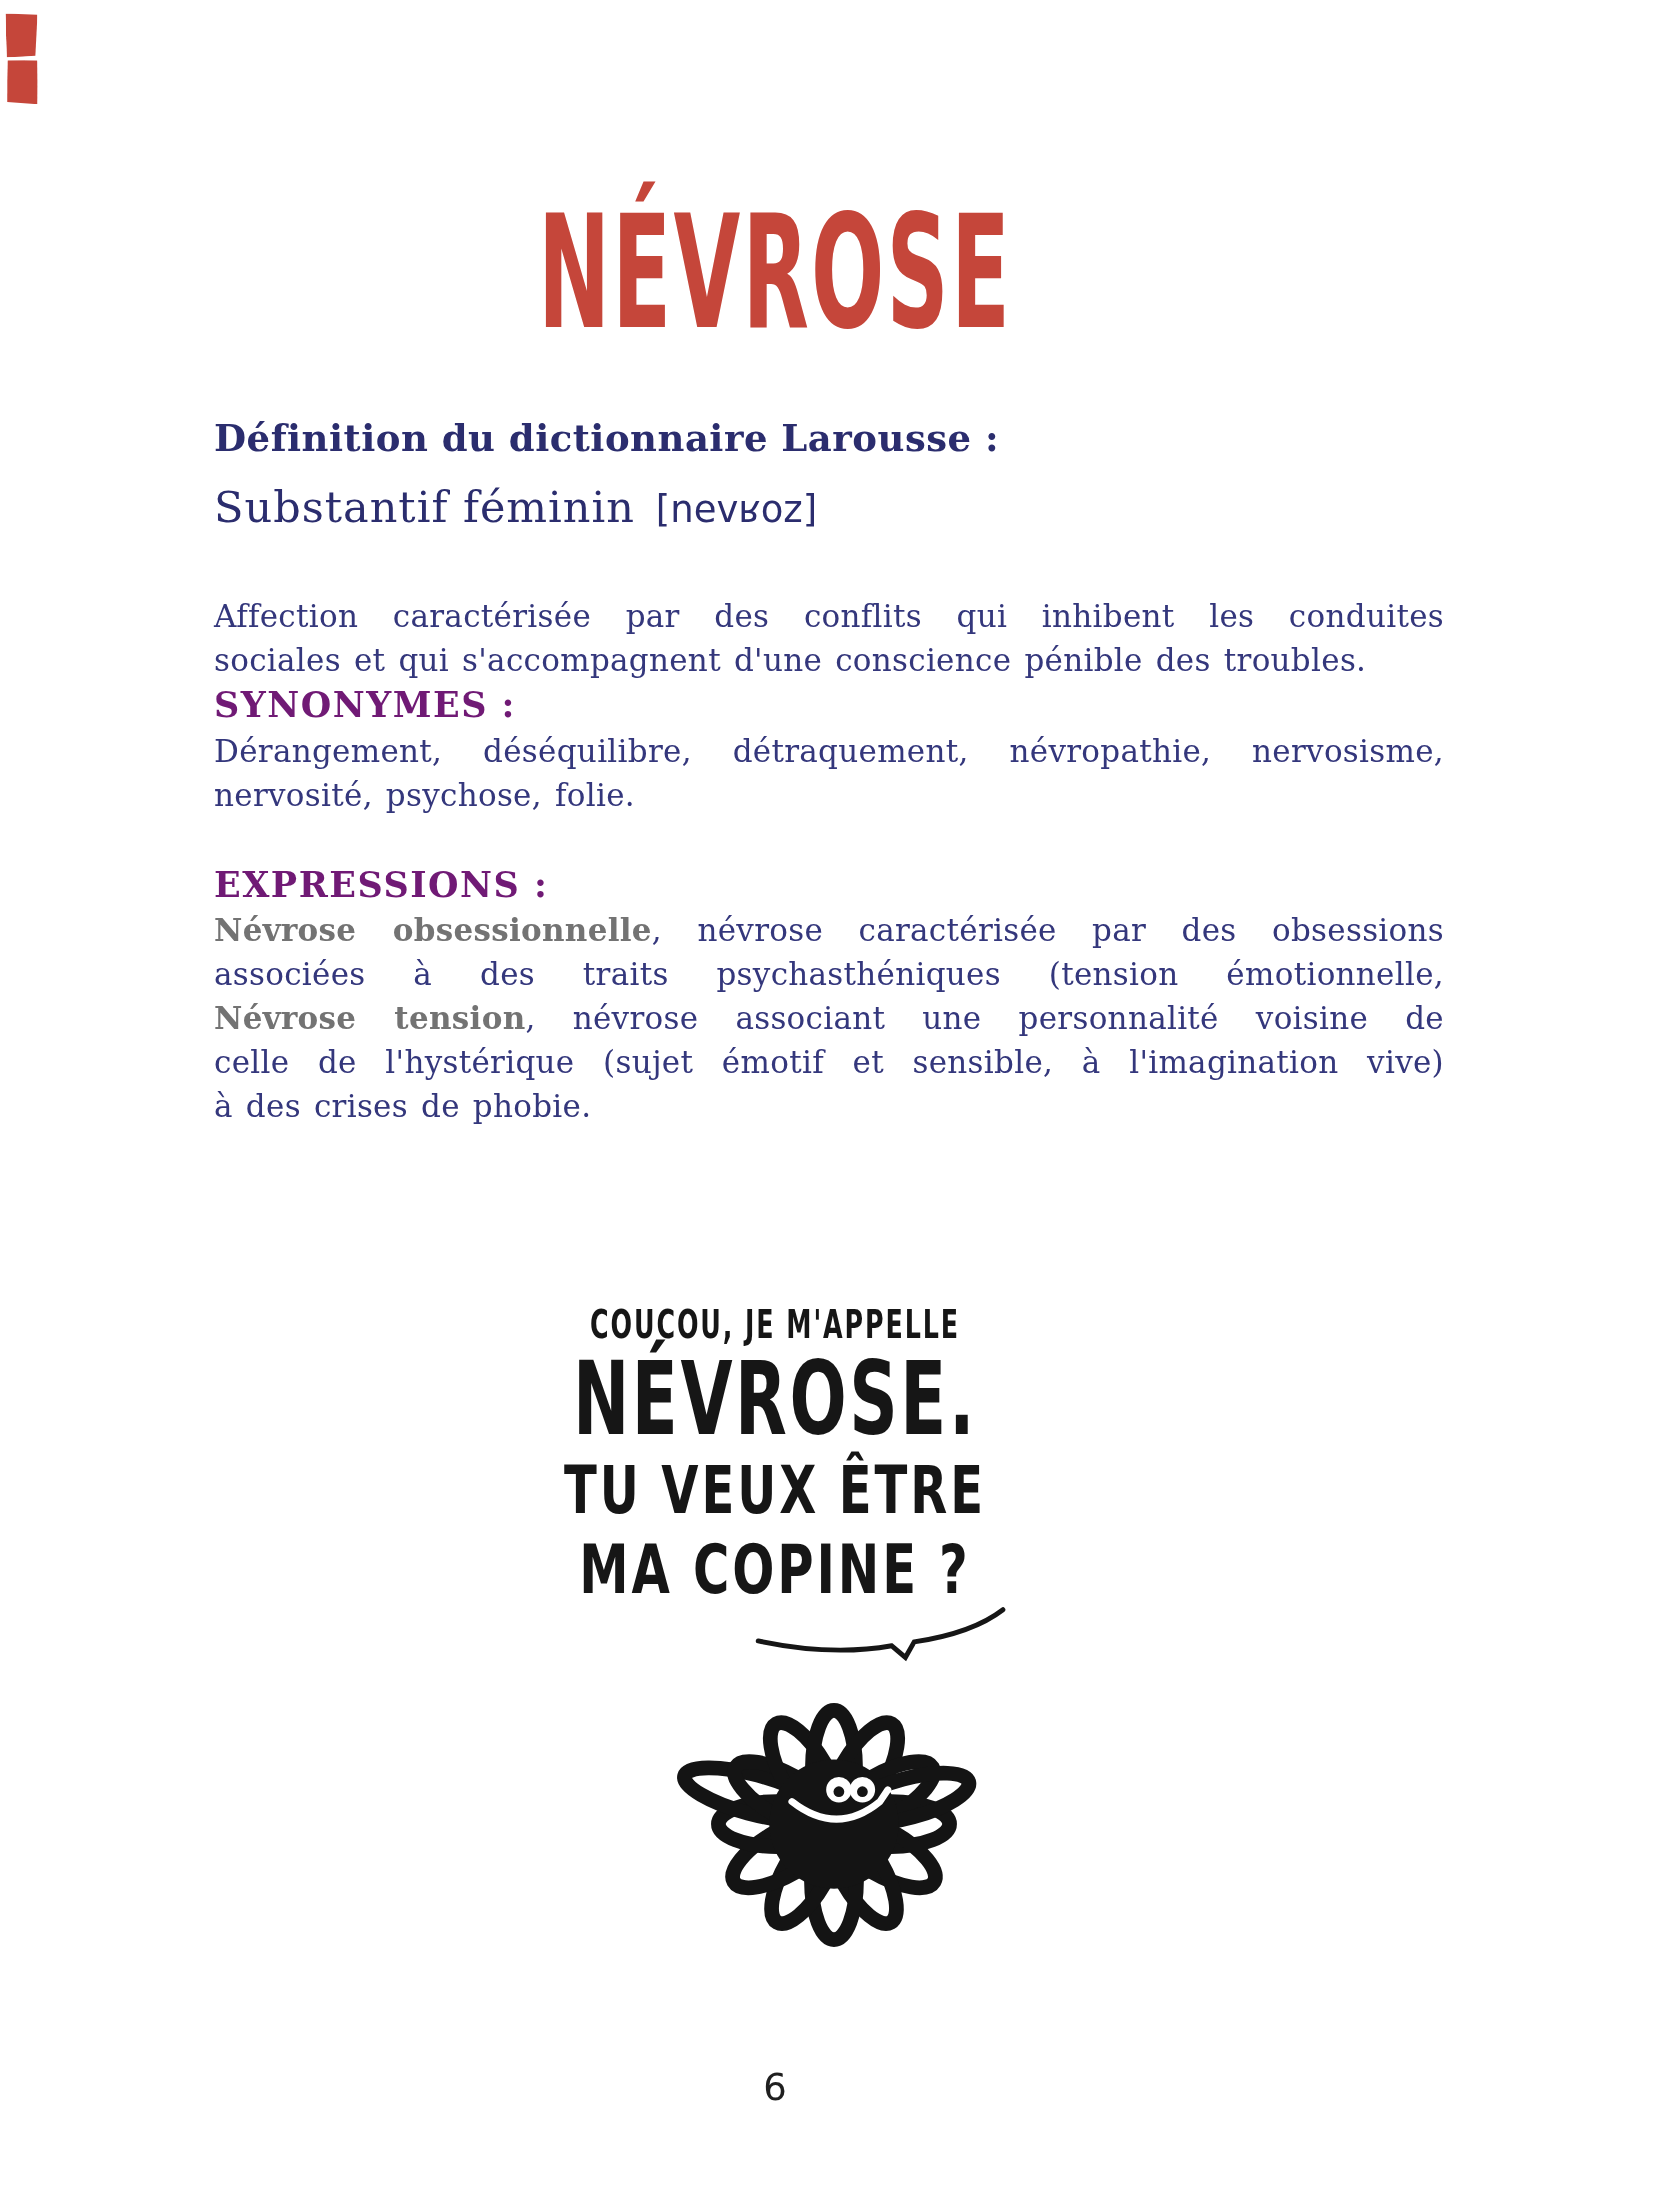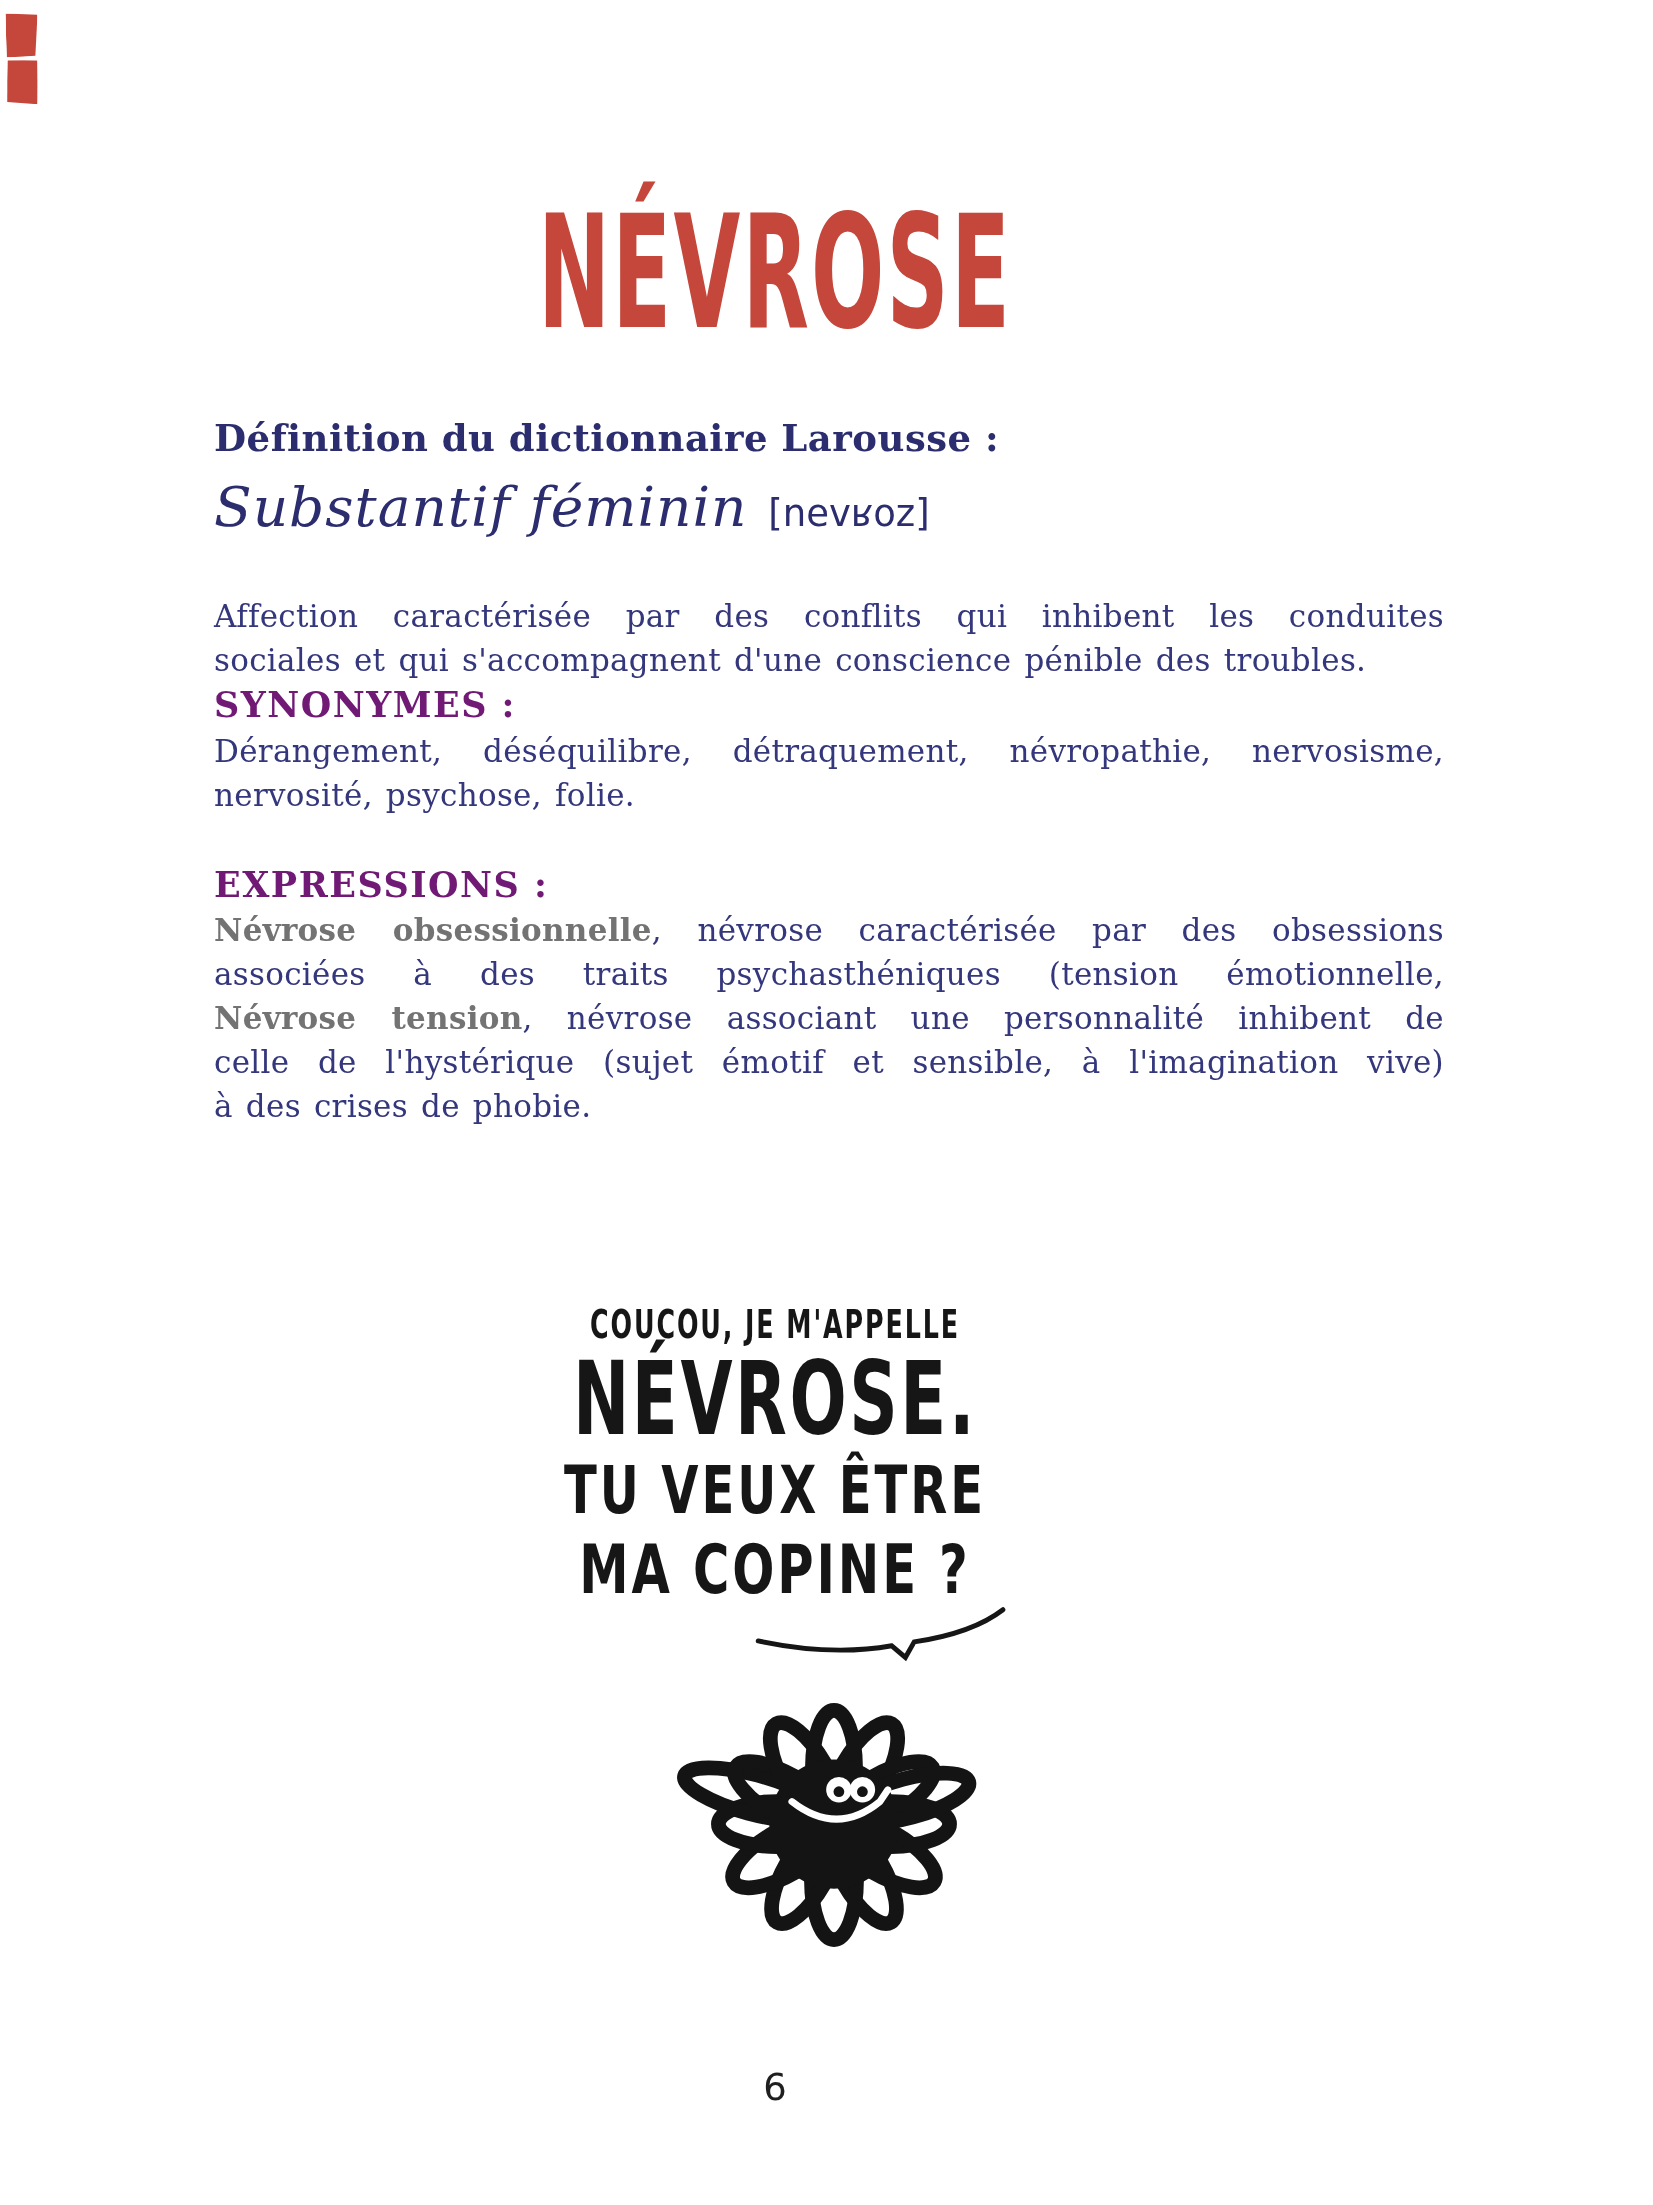--- a/index.html
+++ b/index.html
@@ -19,21 +19,21 @@
     font-family:"DejaVu Sans",sans-serif;font-weight:700;font-size:157px;
     line-height:1.0;color:#c5463a;letter-spacing:3.9px;
     transform:scaleX(0.55);transform-origin:center;
   }
   
   .h-def{
     position:absolute;left:214px;top:416px;
     font-weight:700;font-size:37px;color:#2b2d6e;letter-spacing:0.5px;
   }
   .gram{position:absolute;left:214px;top:477px;color:#2b2d6e;line-height:61px;}
-  .gram .script{font-style:italic;font-size:55px;letter-spacing:1px;}
+  .gram .script{font-size:43px;letter-spacing:1px;}
   .gram .phon{font-family:"DejaVu Sans",sans-serif;font-size:37px;margin-left:15.7px;}
   .h-sec{
     position:absolute;left:214px;
     font-weight:700;font-size:35px;color:#701a75;letter-spacing:1.5px;
   }
   .syn-h{top:684px;}
   .expr-h{top:864px;}
   .para{
     position:absolute;left:214px;width:1230px;color:#34377c;
     font-size:31px;line-height:44px;word-spacing:2.9px;letter-spacing:0.3px;
@@ -87,21 +87,21 @@
   <div class="para syn-body">
     <div class="bl j">Dérangement, déséquilibre, détraquement, névropathie, nervosisme,</div>
     <div class="bl">nervosité, psychose, folie.</div>
   </div>
 
   <div class="h-sec expr-h">EXPRESSIONS :</div>
 
   <div class="para expr-body">
     <div class="bl j"><b>Névrose obsessionnelle</b><span>, névrose caractérisée par des obsessions</span></div>
     <div class="bl j">associées à des traits psychasthéniques (tension émotionnelle,</div>
-    <div class="bl j"><b>Névrose tension</b><span>, névrose associant une personnalité inhibent de</span></div>
+    <div class="bl j"><b>Névrose tension</b><span>, névrose associant une personnalité voisine de</span></div>
     <div class="bl j">celle de l'hystérique (sujet émotif et sensible, à l'imagination vive)</div>
     <div class="bl">à des crises de phobie.</div>
   </div>
 
   <div class="sp sp1">COUCOU, JE M'APPELLE</div>
   <div class="sp sp2">NÉVROSE.</div>
   <div class="sp sp3">TU VEUX ÊTRE</div>
   <div class="sp sp4">MA COPINE ?</div>
 
   <svg class="tail" width="279" height="78" viewBox="0 0 285 80">

